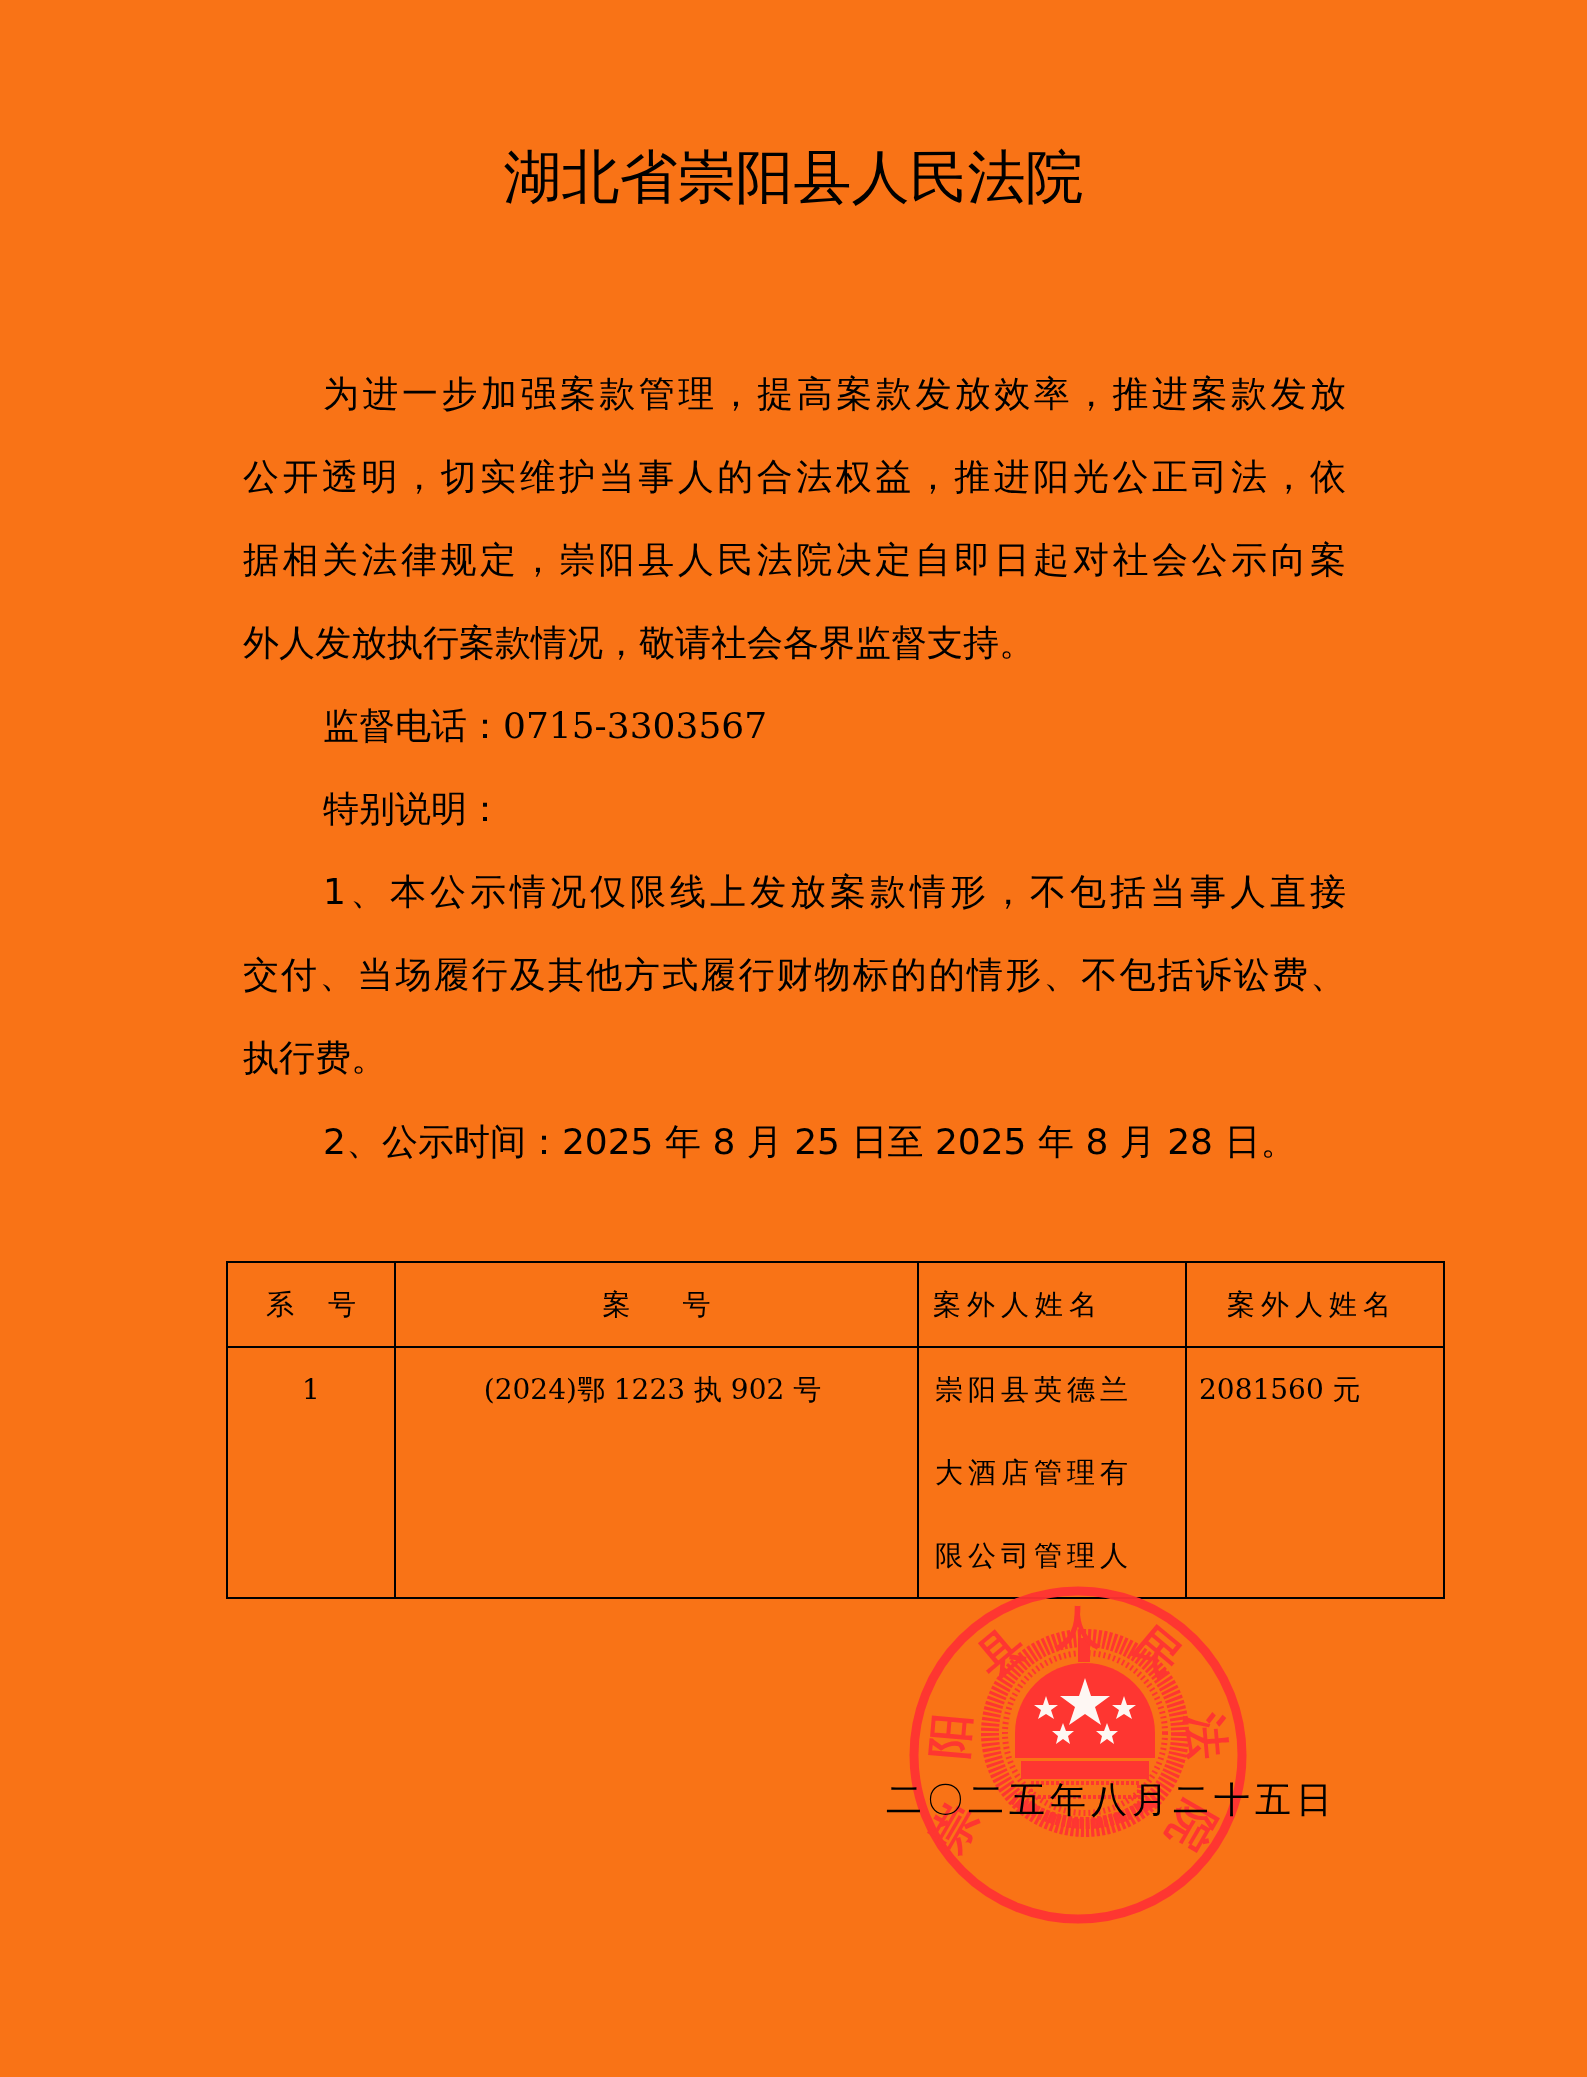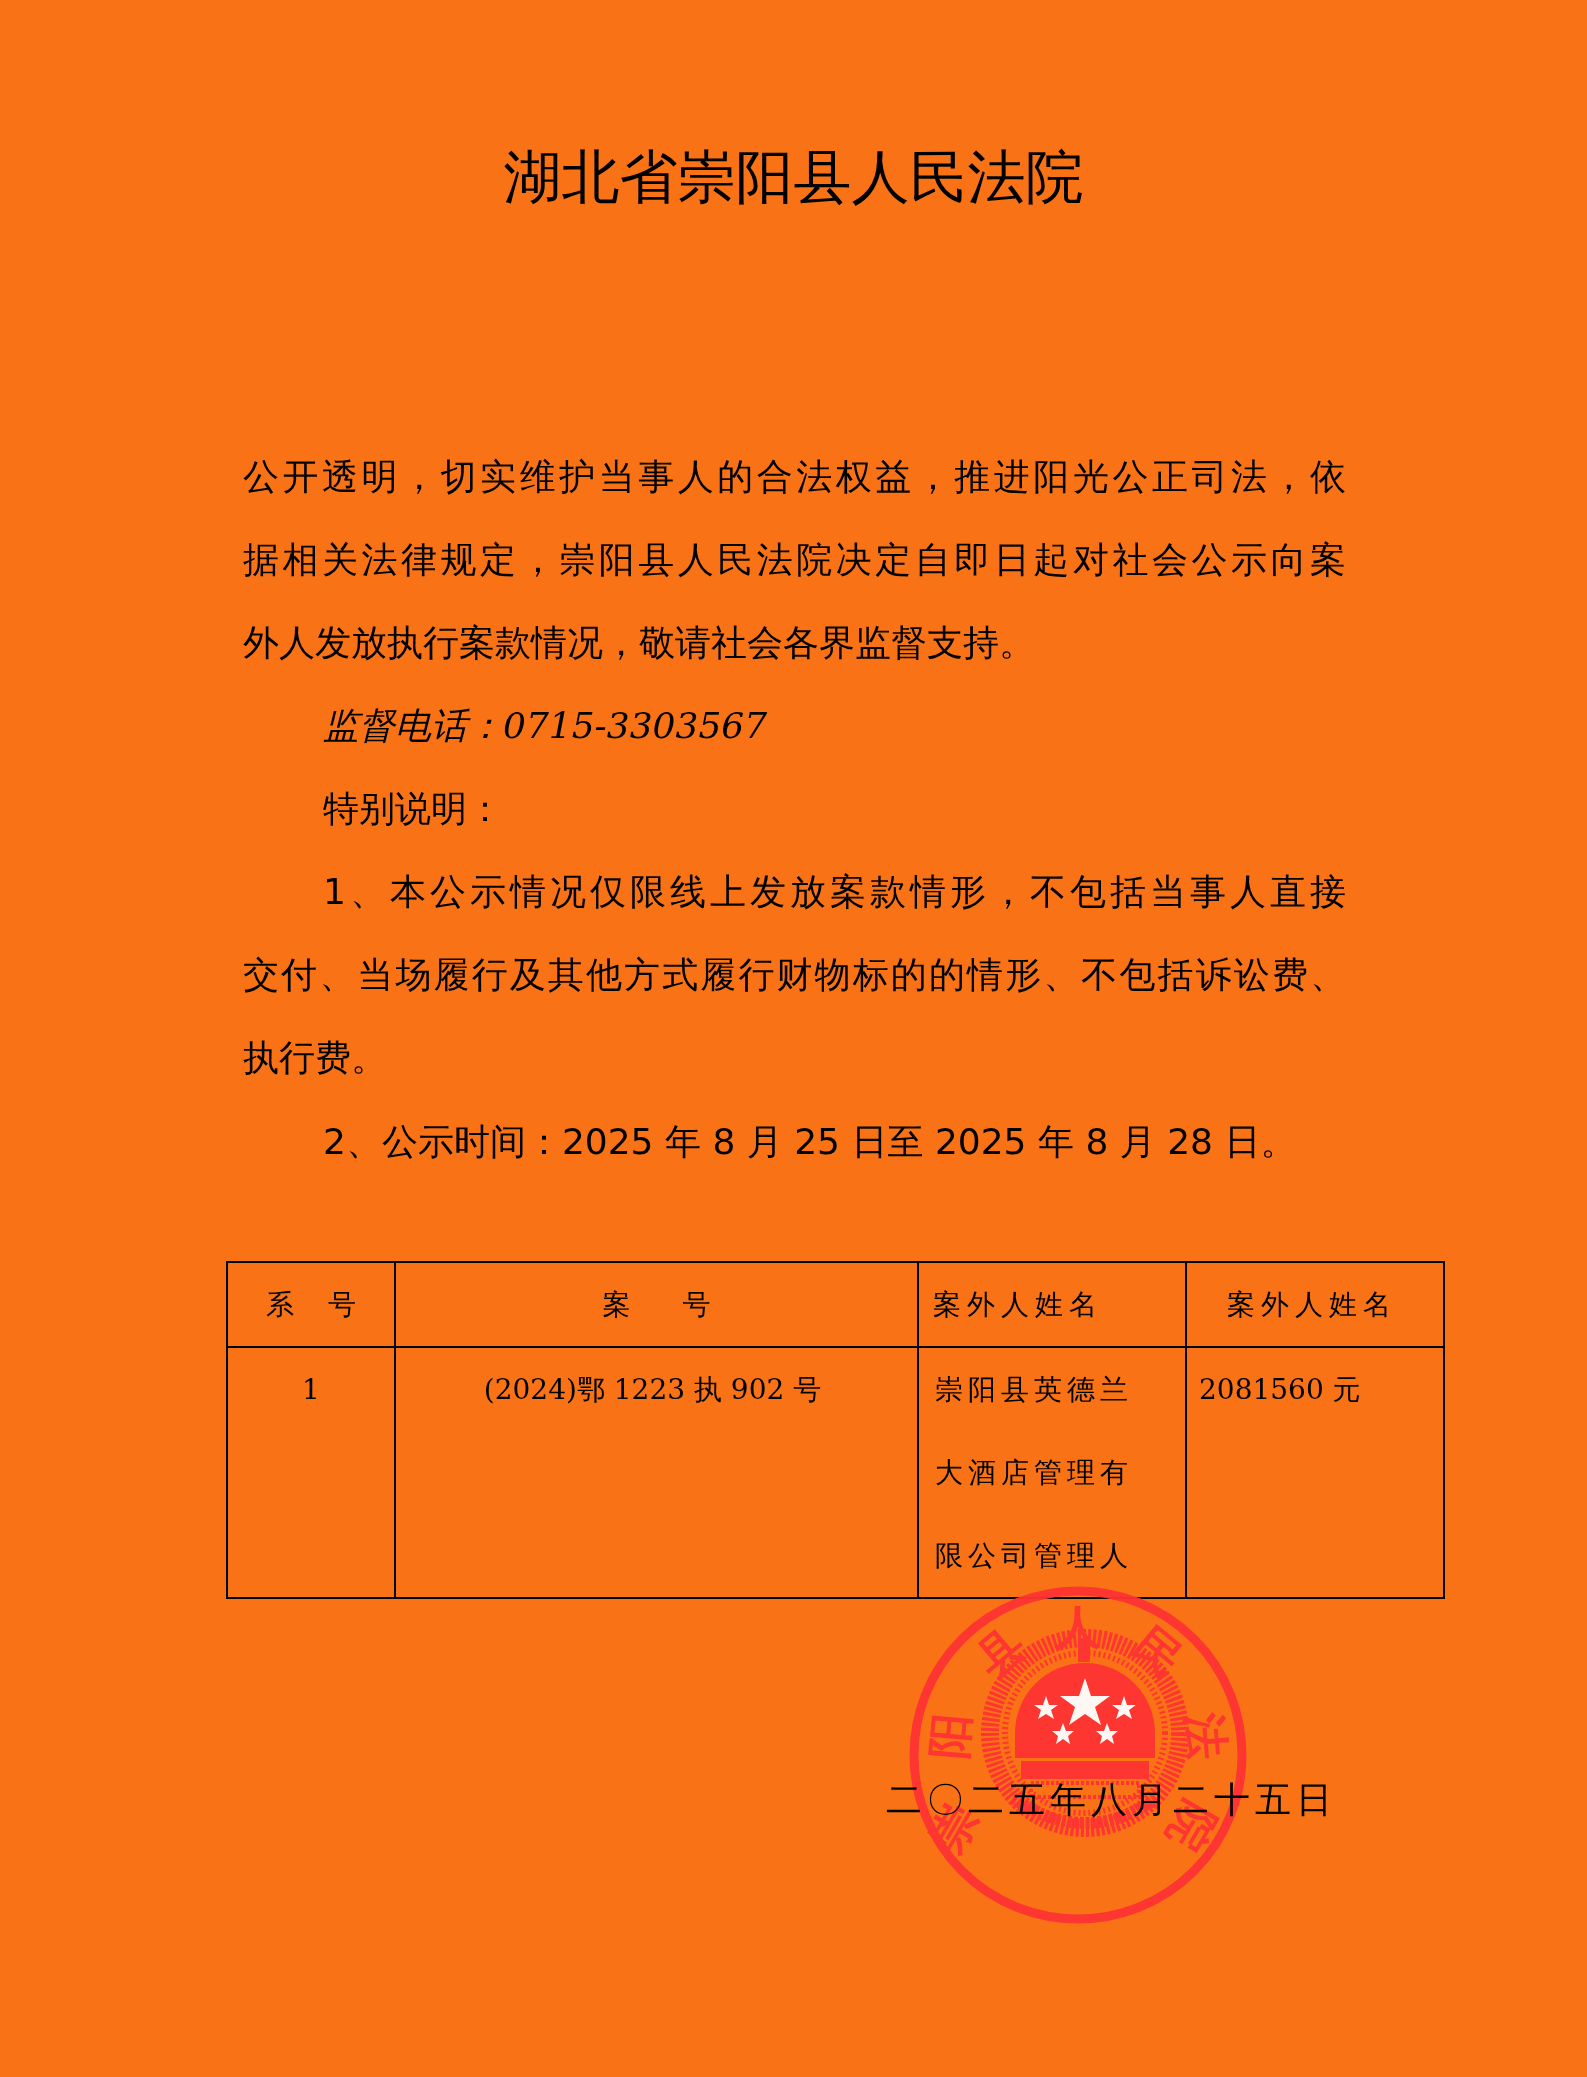--- a/index.html
+++ b/index.html
@@ -7,21 +7,21 @@
          font-family: "DejaVu Serif", "Liberation Serif", serif; color: #000; }
   .page { position: absolute; left: 0; top: 0; width: 1587px; height: 2077px; background: #f97316; }
   .title { position: absolute; left: 0; width: 1587px; text-align: center; font-size: 58px; line-height: 70px;
            font-family: "DejaVu Serif", "Liberation Serif", serif; font-weight: normal; letter-spacing: 0; }
   .title.main { top: 142px; }
   .title.sub { top: 250px; letter-spacing: 60px; padding-left: 60px; box-sizing: border-box; }
   .line { position: absolute; left: 243px; width: 1103px; height: 83px; line-height: 83px; font-size: 36px;
           white-space: nowrap; font-family: "DejaVu Sans", "Liberation Sans", sans-serif; }
   .line.indent { left: 323px; width: 1023px; }
   .line.just { text-align-last: justify; text-align: justify; }
-  .line span { display: inline; font-style: italic; }
+  .line span { display: inline; }
   table.notice { position: absolute; left: 226px; top: 1261px; border-collapse: collapse;
                  font-family: "DejaVu Sans", "Liberation Sans", sans-serif; font-size: 28px; }
   table.notice td, table.notice th { border: 2px solid #000; padding: 0; vertical-align: top; font-weight: normal; }
   table.notice th { height: 83px; vertical-align: middle; }
   .c1 { width: 132px; text-align: center; }
   .c2 { width: 469px; text-align: center; }
   .c3 { width: 252px; }
   .c4 { width: 216px; }
   .hdr-c1 { letter-spacing: 34px; padding-left: 34px !important; }
   .hdr-c2 { letter-spacing: 52px; padding-left: 52px !important; }
@@ -38,20 +38,21 @@
                letter-spacing: 5px; white-space: nowrap; font-family: "DejaVu Sans", "Liberation Sans", sans-serif; z-index: 2; margin-left: 48px; }
   .serif-num { font-family: "DejaVu Serif", "Liberation Serif", serif; }
 </style>
 </head>
 <body>
 
 <div class="page">
 
   <div class="title main">湖北省崇阳县人民法院</div>
 
+  <div class="line indent just" style="top:352px;">为进一步加强案款管理，提高案款发放效率，推进案款发放</div>
   <div class="line just" style="top:435px;">公开透明，切实维护当事人的合法权益，推进阳光公正司法，依</div>
   <div class="line just" style="top:518px;">据相关法律规定，崇阳县人民法院决定自即日起对社会公示向案</div>
   <div class="line" style="top:601px;">外人发放执行案款情况，敬请社会各界监督支持。</div>
 
   <div class="line indent" style="top:684px;">
     <span>监督电话：</span><span class="serif-num">0715-3303567</span>
   </div>
 
   <div class="line indent" style="top:767px;">特别说明：</div>
 

